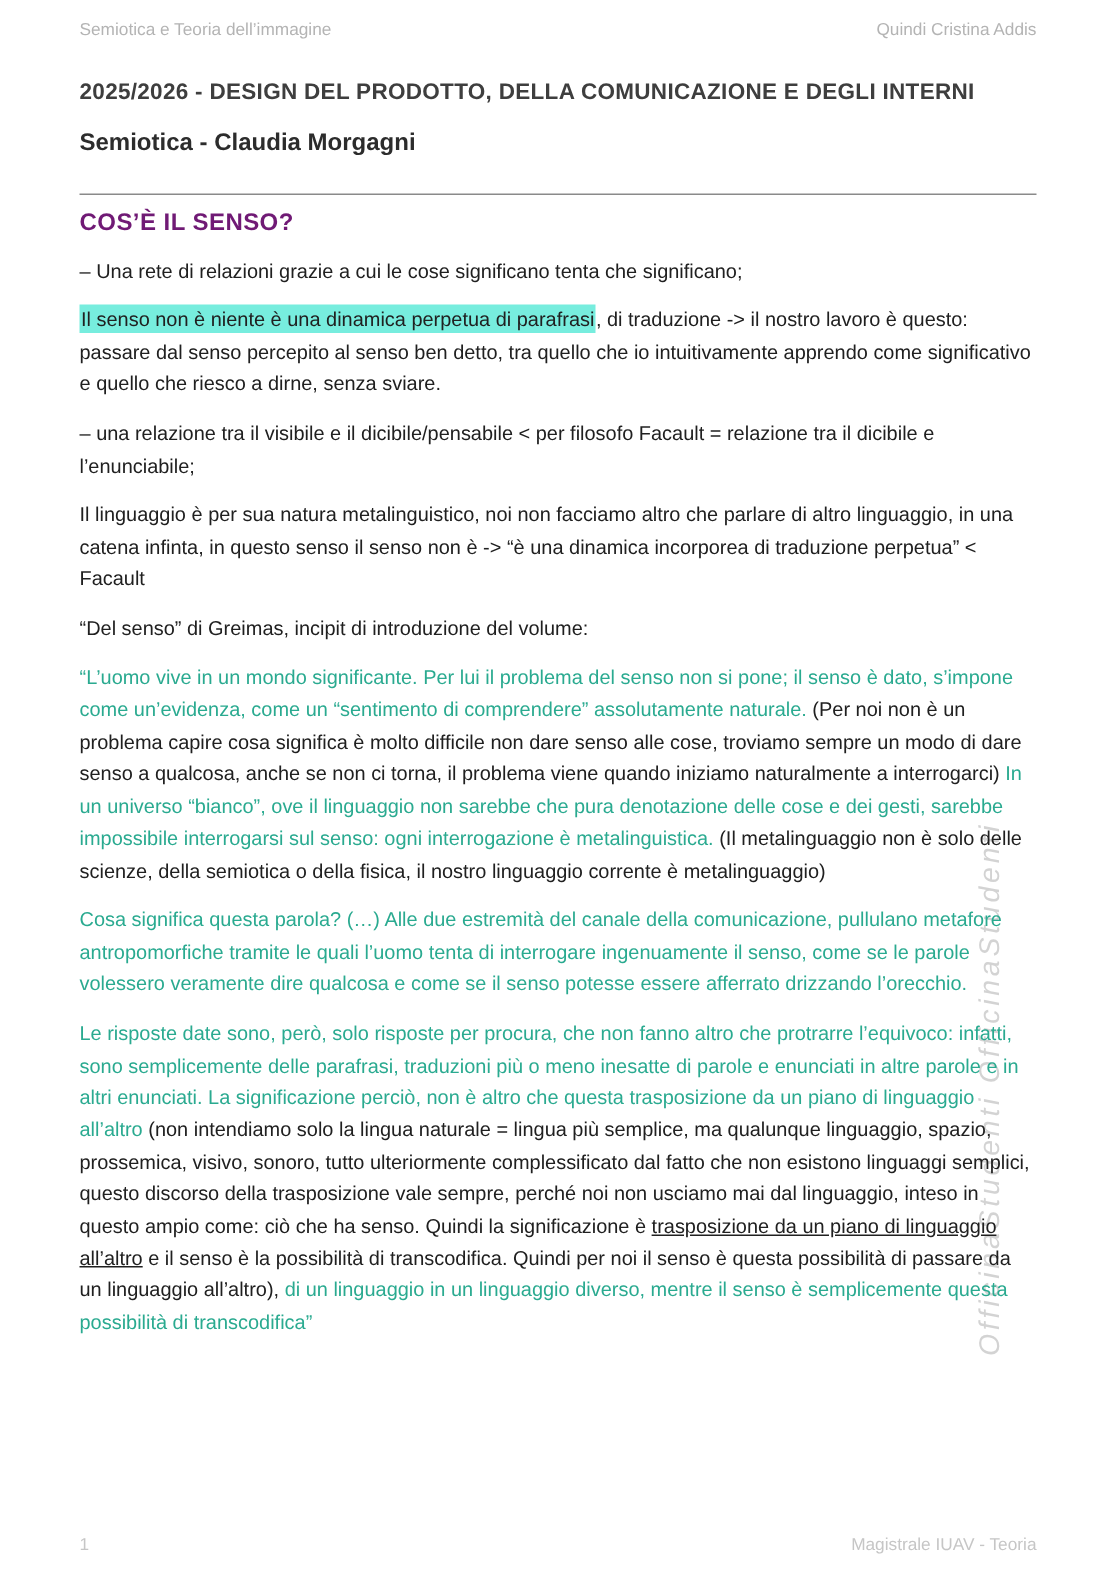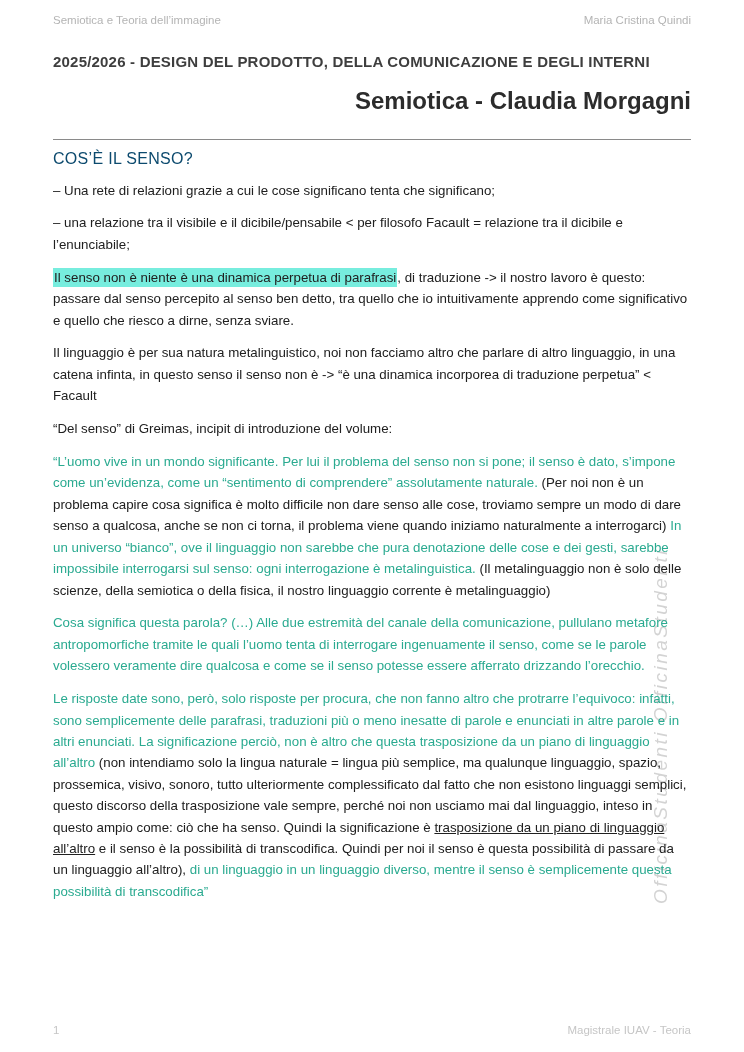--- a/index.html
+++ b/index.html
@@ -17,29 +17,29 @@
     display:flex;justify-content:space-between;
     font-size:11.5px;color:#b4b4b4;
   }
   .meta-line{
     margin-top:27px;
     font-size:15px;font-weight:bold;color:#3e3e3e;
     letter-spacing:0.2px;
   }
   .doc-title{
     margin-top:17px;
-    font-size:24px;font-weight:bold;color:#2c2c2c;text-align:right;
+    font-size:16px;font-weight:bold;color:#2c2c2c;
   }
   .rule{
     margin-top:24px;
     border:none;border-top:1px solid #8a8a8a;height:0;
   }
   .section-heading{
     margin:10px 0 0 0;
-    font-size:16px;font-weight:400;color:#0c4a6e;
+    font-size:16px;font-weight:700;color:#701a75;
     letter-spacing:0.3px;
   }
   .body-text{position:relative;z-index:1;}
   .body-text p{
     margin:11.5px 0 0 0;
     font-size:13.3px;line-height:21.4px;color:#202020;
   }
   .t{color:var(--teal,#2aaa90);}
   .hl{background:var(--highlight,#77edde);padding:2px 1px;}
   .ul{text-decoration:underline;}
@@ -59,44 +59,44 @@
     pointer-events:none;
   }
 </style>
 </head>
 <body>
 
 <div class="page">
 
   <div class="header-row">
     <span>Semiotica e Teoria dell’immagine</span>
-    <span>Maria Cristina Quindi</span>
+    <span>Quindi Cristina Addis</span>
   </div>
 
   <div class="meta-line">2025/2026 - DESIGN DEL PRODOTTO, DELLA COMUNICAZIONE E DEGLI INTERNI</div>
 
   <h1 class="doc-title">Semiotica - Claudia Morgagni</h1>
 
   <hr class="rule">
 
   <h2 class="section-heading">COS’È IL SENSO?</h2>
 
   <div class="body-text">
 
 
     <p>
       <span>– Una rete di relazioni grazie a cui le cose significano tenta che significano;</span>
     </p>
 
     <p>
-      <span>– una relazione tra il visibile e il dicibile/pensabile &lt; per filosofo Facault = relazione tra il dicibile e l’enunciabile;</span>
+      <span class="hl">Il senso non è niente è una dinamica perpetua di parafrasi</span><span>, di traduzione -&gt; il nostro lavoro è questo: passare dal senso percepito al senso ben detto, tra quello che io intuitivamente apprendo come significativo e quello che riesco a dirne, senza sviare.</span>
     </p>
 
     <p>
-      <span class="hl">Il senso non è niente è una dinamica perpetua di parafrasi</span><span>, di traduzione -&gt; il nostro lavoro è questo: passare dal senso percepito al senso ben detto, tra quello che io intuitivamente apprendo come significativo e quello che riesco a dirne, senza sviare.</span>
+      <span>– una relazione tra il visibile e il dicibile/pensabile &lt; per filosofo Facault = relazione tra il dicibile e l’enunciabile;</span>
     </p>
 
     <p>
       <span>Il linguaggio è per sua natura metalinguistico, noi non facciamo altro che parlare di altro linguaggio, in una catena infinta, in questo senso il senso non è -&gt; “è una dinamica incorporea di traduzione perpetua” &lt; Facault</span>
     </p>
 
     <p>
       <span>“Del senso” di Greimas, incipit di introduzione del volume:</span>
     </p>
 

